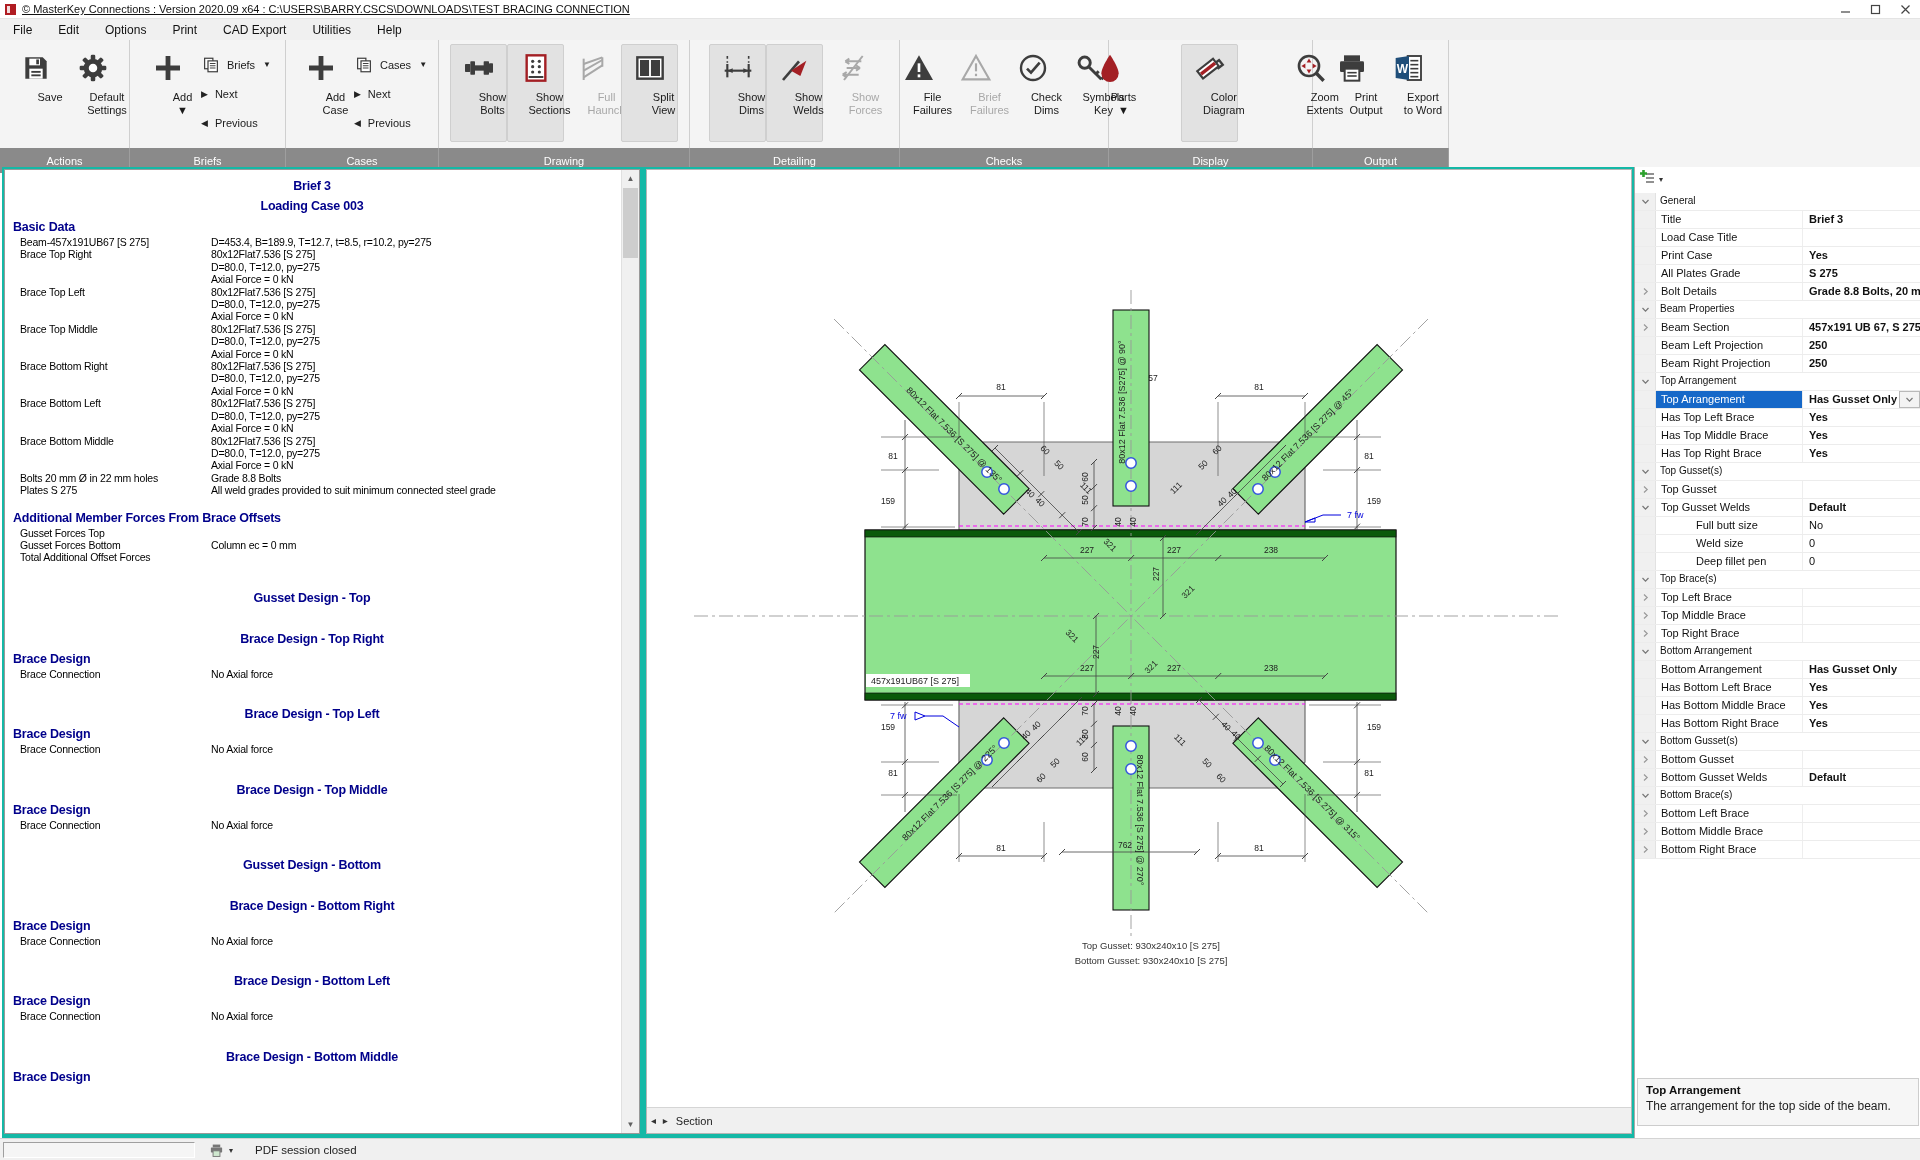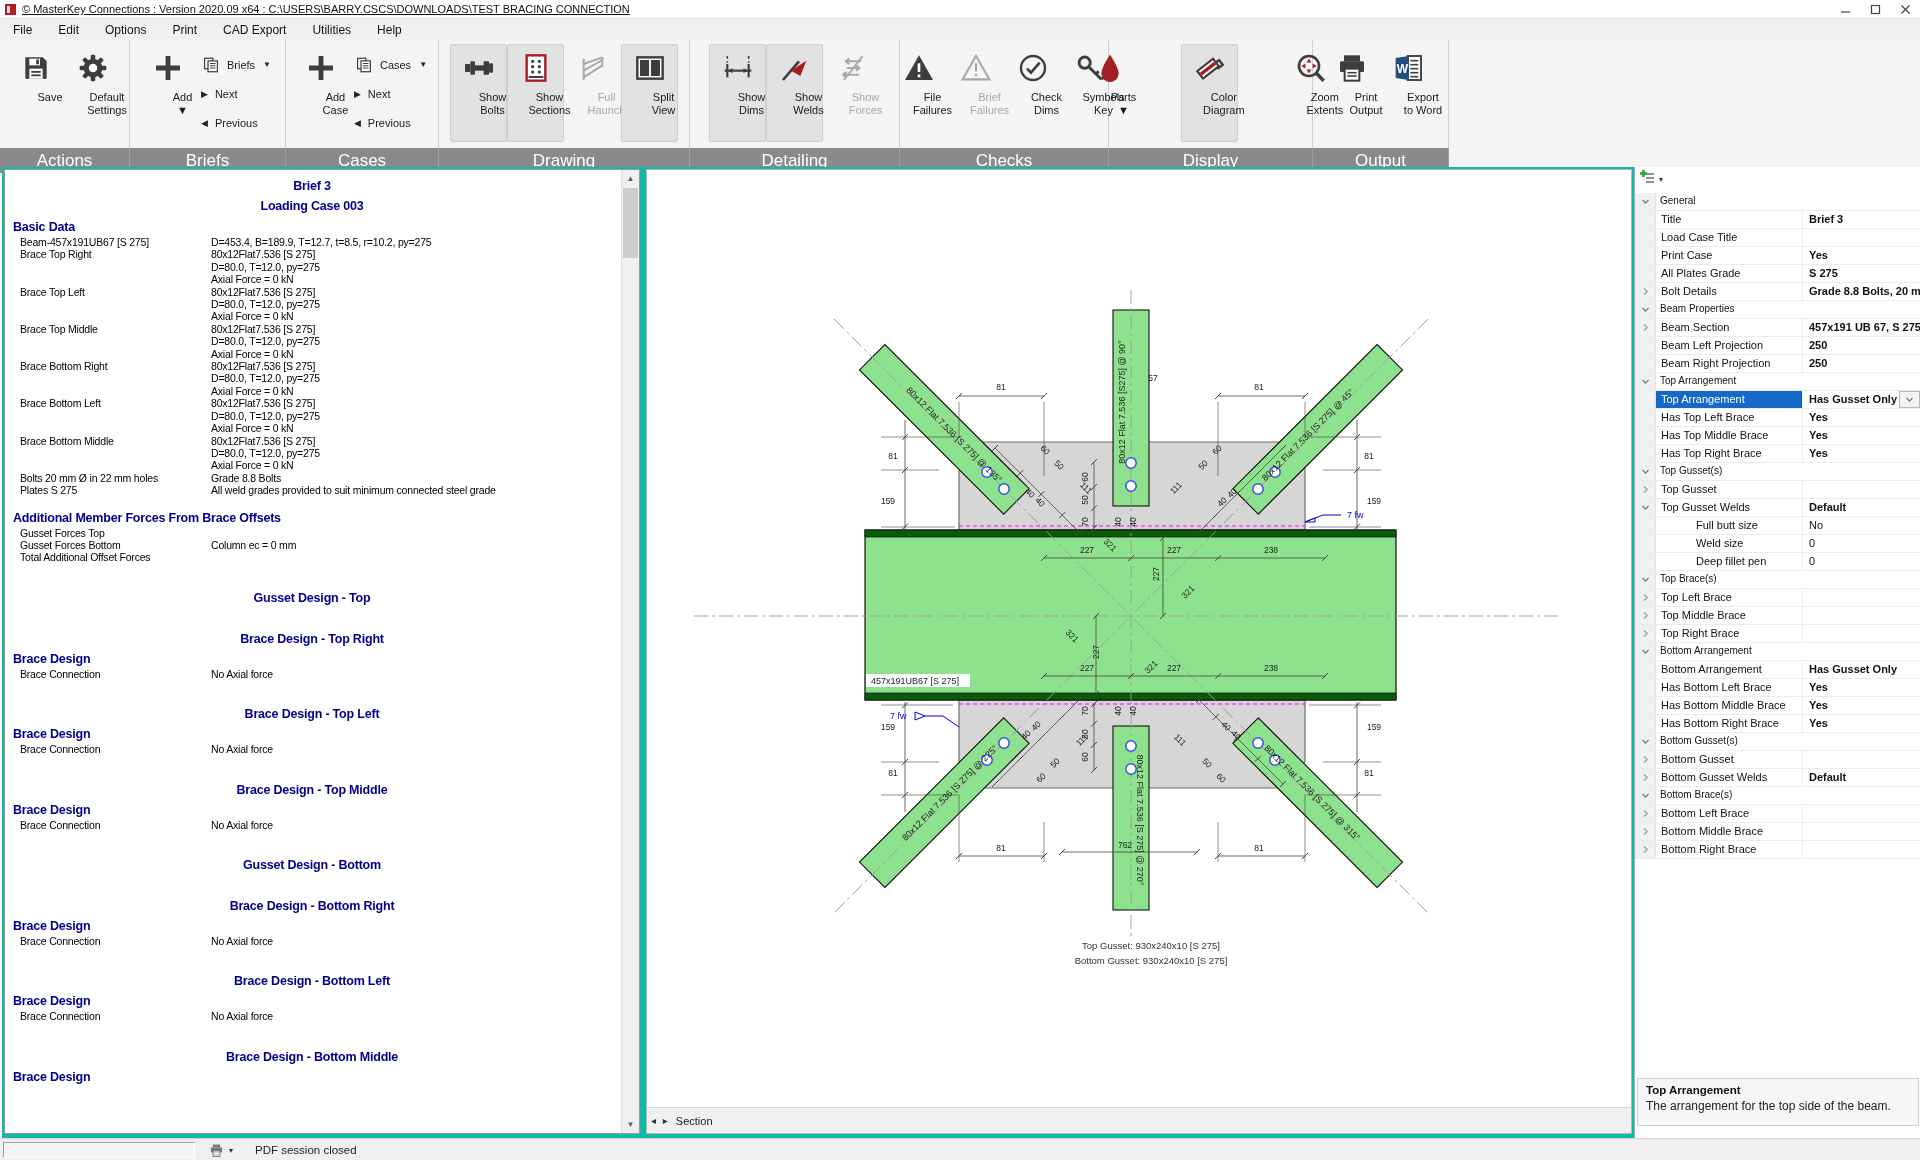--- a/index.html
+++ b/index.html
@@ -23,21 +23,21 @@
   .tb-label{font-size:11px;line-height:13px;text-align:center;color:#1a1a1a;margin-top:7px;white-space:nowrap;margin-left:28px;}
   .tb-btn.disabled .tb-label{color:#a8a8a8;}
   .tb-stack{display:flex;flex-direction:column;margin-top:6px;}
   .tb-srow{display:flex;align-items:center;height:29px;font-size:11px;color:#1a1a1a;padding:0 4px;}
   .tb-srow .sicon{width:20px;height:20px;margin-right:6px;display:flex;align-items:center;justify-content:center;}
   .tb-srow .sicon svg{width:18px;height:18px;}
   .tb-srow .caret{margin-left:8px;font-size:8px;color:#222;}
   .tb-srow .tri{font-size:9px;color:#222;margin-right:7px;}
   
   .band{position:absolute;left:0;top:148px;width:1920px;height:19px;background:#f4f4f4;border-bottom:1px solid #bfbfbf;}
-  .band-seg{position:absolute;top:0;height:25px;background:#8a8a8a;border-right:1px solid #9e9e9e;color:#fff;font-size:17px;display:flex;align-items:center;justify-content:center;box-sizing:border-box;}
+  .band-seg{position:absolute;top:0;height:25px;background:#8a8a8a;border-right:1px solid #9e9e9e;color:#fff;font-size:11px;display:flex;align-items:center;justify-content:center;box-sizing:border-box;}
   
   .main{position:absolute;left:2px;top:167px;width:1920px;height:971px;background:#14b8a6;}
   .left-panel{position:absolute;left:2px;top:2px;width:636px;height:965px;background:#fff;border:1px solid #999;box-sizing:border-box;}
   .doc{position:absolute;left:0;top:0;width:614px;height:963px;overflow:hidden;letter-spacing:-0.2px;}
   .doc-header{font-size:12.5px;font-weight:bold;color:#00008B;text-align:center;line-height:20px;}
   .doc-heading{font-size:12.5px;font-weight:bold;color:#00008B;margin:4px 0 2px 8px;}
   .doc-center{font-size:12.5px;font-weight:bold;color:#00008B;text-align:center;margin-top:27px;margin-bottom:6px;}
   .doc-row{position:relative;font-size:10.5px;color:#000;line-height:12.4px;}
   .doc-label{position:absolute;left:15px;top:0;}
   .doc-values{margin-left:206px;min-height:12.4px;}

